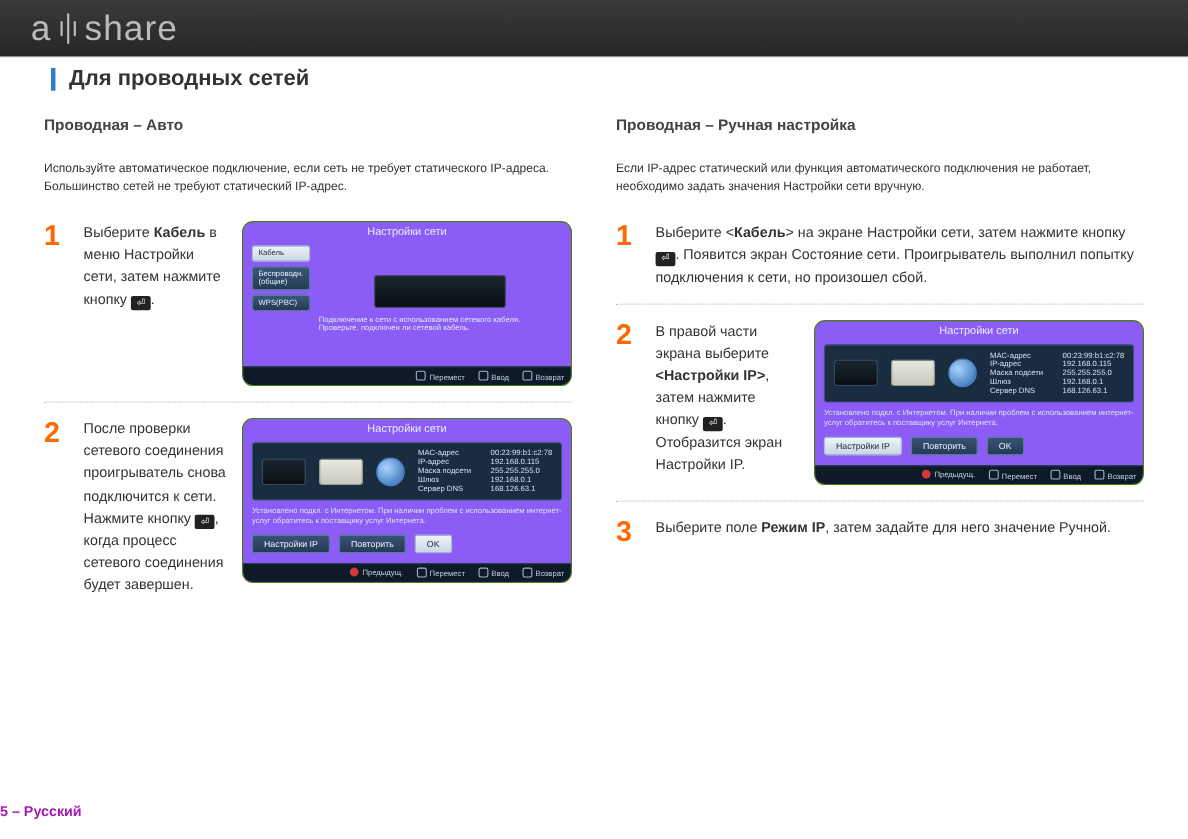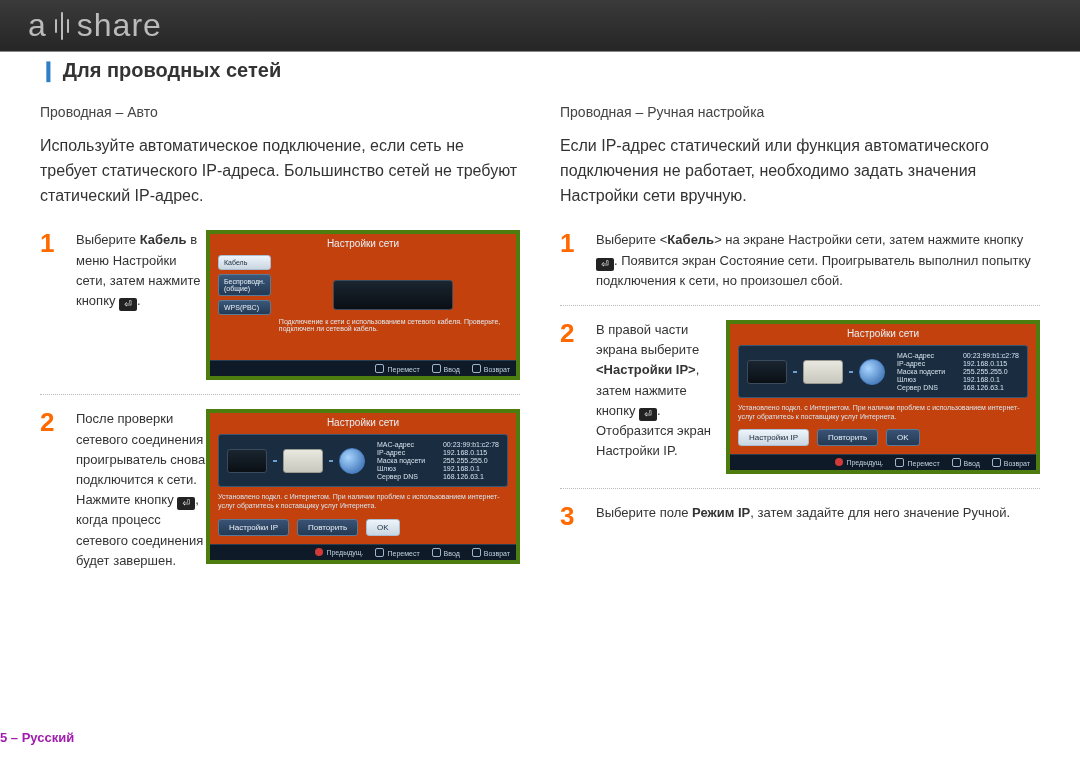--- a/index.html
+++ b/index.html
@@ -36,27 +36,27 @@
   .section-title .accent {
     color: #2d7fc8;
     margin-right: 6px;
   }
   .cols {
     display: flex;
     gap: 40px;
   }
   .col { flex: 1 1 50%; min-width: 0; }
   .subhead {
-    font-weight: normal;
+    font-weight: bold;
     font-size: 14px;
     color: #444;
-    margin-bottom: 14px;
+    margin-bottom: 24px;
   }
   .para {
-    font-size: 16px;
+    font-size: 11px;
     line-height: 1.55;
     color: #333;
     margin-bottom: 22px;
   }
   .step {
     display: flex;
     align-items: flex-start;
     gap: 14px;
     margin-bottom: 14px;
   }
@@ -64,45 +64,46 @@
   .step-num {
     color: #ff6a00;
     font-size: 26px;
     font-weight: bold;
     line-height: 1;
     width: 22px;
     flex-shrink: 0;
   }
   .step-row {
     display: flex;
+    gap: 14px;
     align-items: flex-start;
     flex: 1 1 auto;
   }
   .step-text { flex: 0 0 130px; font-size: 13px; line-height: 1.55; }
   .step-text-wide { flex: 1 1 auto; font-size: 13px; line-height: 1.55; }
   .bold { font-weight: bold; }
   .enter-icon {
     display: inline-flex;
     align-items: center;
     justify-content: center;
     width: 18px; height: 13px;
     background: #222;
     color: #fff;
     font-size: 9px;
     border-radius: 2px;
     vertical-align: -2px;
     padding: 0 2px;
   }
   .tv-shot {
     flex: 1 1 auto;
-    background: #c2410c;
-    border: 4px solid #4d7c0f;
+    background: #8b5cf6;
+    border: 1px solid #4d7c0f;
     color: #cfe1f0;
     font-size: 8px;
-    border-radius: 0;
+    border-radius: 10px;
     overflow: hidden;
     min-height: 150px;
     display: flex;
     flex-direction: column;
   }
   .tv-title {
     text-align: center;
     font-size: 10px;
     color: #e8f0f8;
     padding: 4px 0 2px 0;

